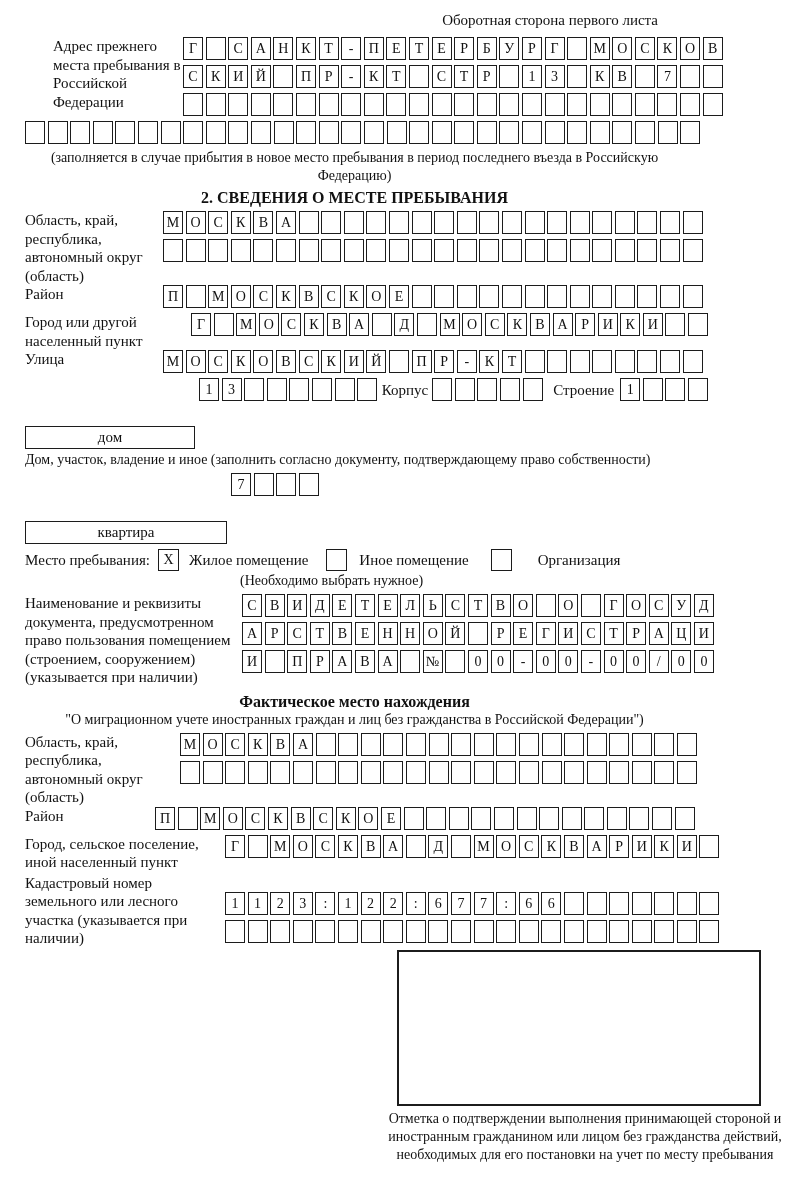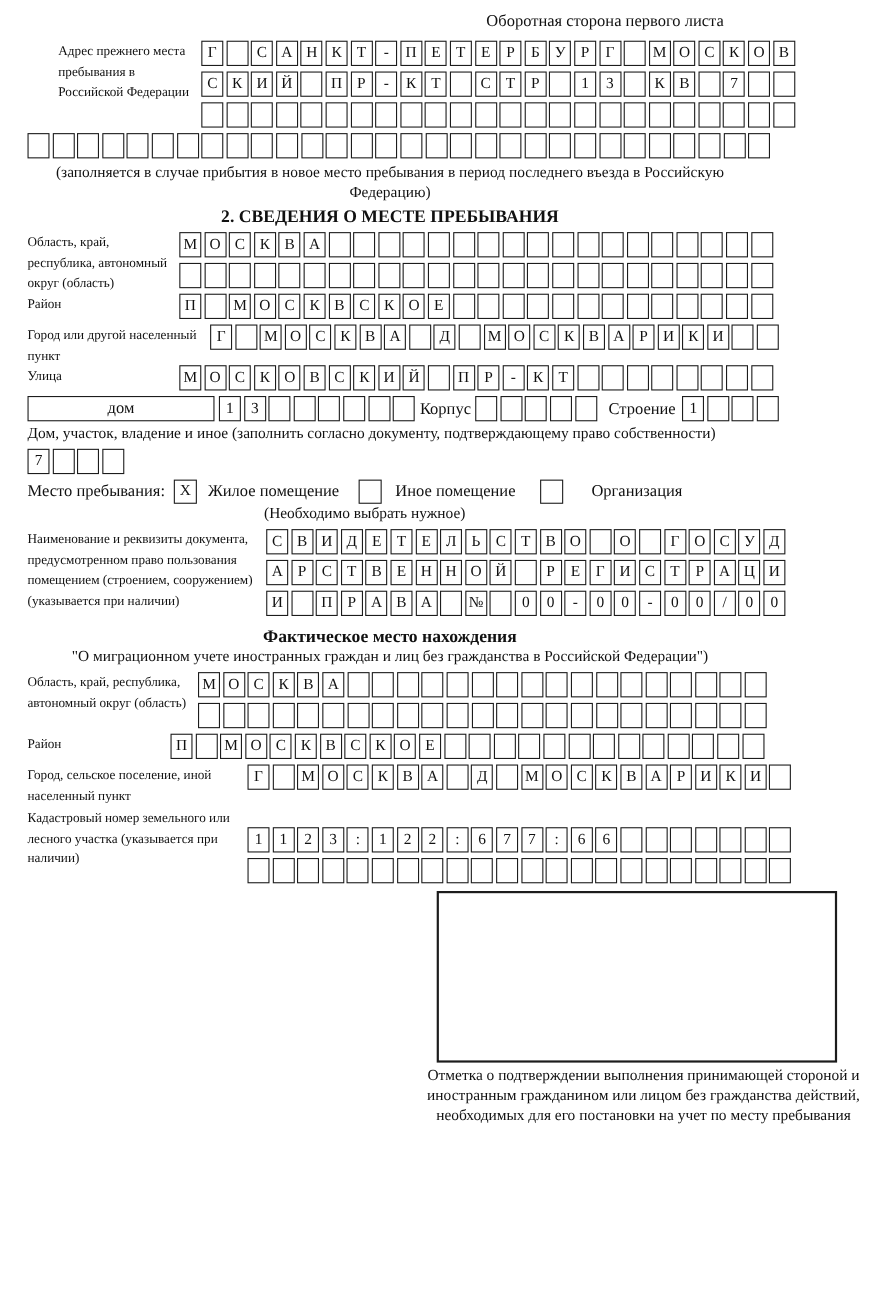--- a/index.html
+++ b/index.html
@@ -10,28 +10,28 @@
   .page{padding:12px 28px 0 25px;box-sizing:border-box;width:712px;}
   .hdr-note{text-align:right;font-size:15px;padding-right:26px;}
   
   .boxrow{display:flex;margin-bottom:5px;}
   .cell{
     display:inline-block;width:18px;height:21px;border:1.8px solid #1c1c1c;
     margin-right:2.6px;text-align:center;font-size:14px;line-height:21px;
     font-family:"Liberation Serif","DejaVu Serif",serif;flex:0 0 auto;
   }
   .frow{display:flex;align-items:flex-start;}
-  .flabel{font-size:12px;line-height:18.5px;flex:0 0 auto;}
+  .flabel{font-size:15px;line-height:18.5px;flex:0 0 auto;}
   .rows{display:flex;flex-direction:column;}
   .note{font-size:14px;line-height:18px;}
   .center{text-align:center;}
   .sec-title{font-weight:bold;font-size:16px;text-align:center;}
   .widebox{
     border:1.8px solid #1c1c1c;height:21px;line-height:21px;text-align:center;
-    font-size:15px;flex:0 0 auto;margin-right:4px;
+    font-size:15px;flex:0 0 auto;margin-right:4px;margin-top:48px;
   }
   .chk{
     display:inline-block;width:19px;height:20px;border:1.8px solid #1c1c1c;
     text-align:center;font-size:14px;line-height:20px;vertical-align:middle;flex:0 0 auto;
   }
   .inline-label{font-size:15px;line-height:24px;}
   .stamp-box{
     width:360px;height:152px;border:2px solid #1c1c1c;margin-left:372px;margin-top:2px;
   }
   .stamp-note{
@@ -336,20 +336,21 @@
     <div class="boxrow" style="margin-bottom:0;">
         <span class="cell">1</span>
         <span class="cell"></span>
         <span class="cell"></span>
         <span class="cell"></span>
       </div>
   </div>
   <div class="note mt2">Дом, участок, владение и иное (заполнить согласно документу, подтверждающему право собственности)</div>
 
   <div class="frow mt4">
+    <div class="widebox" style="width:200px;">квартира</div>
     <div class="boxrow" style="margin-bottom:0;">
         <span class="cell">7</span>
         <span class="cell"></span>
         <span class="cell"></span>
         <span class="cell"></span>
       </div>
   </div>
 
   <div class="frow mt4" style="align-items:center;">
     <span class="inline-label">Место пребывания:</span>

